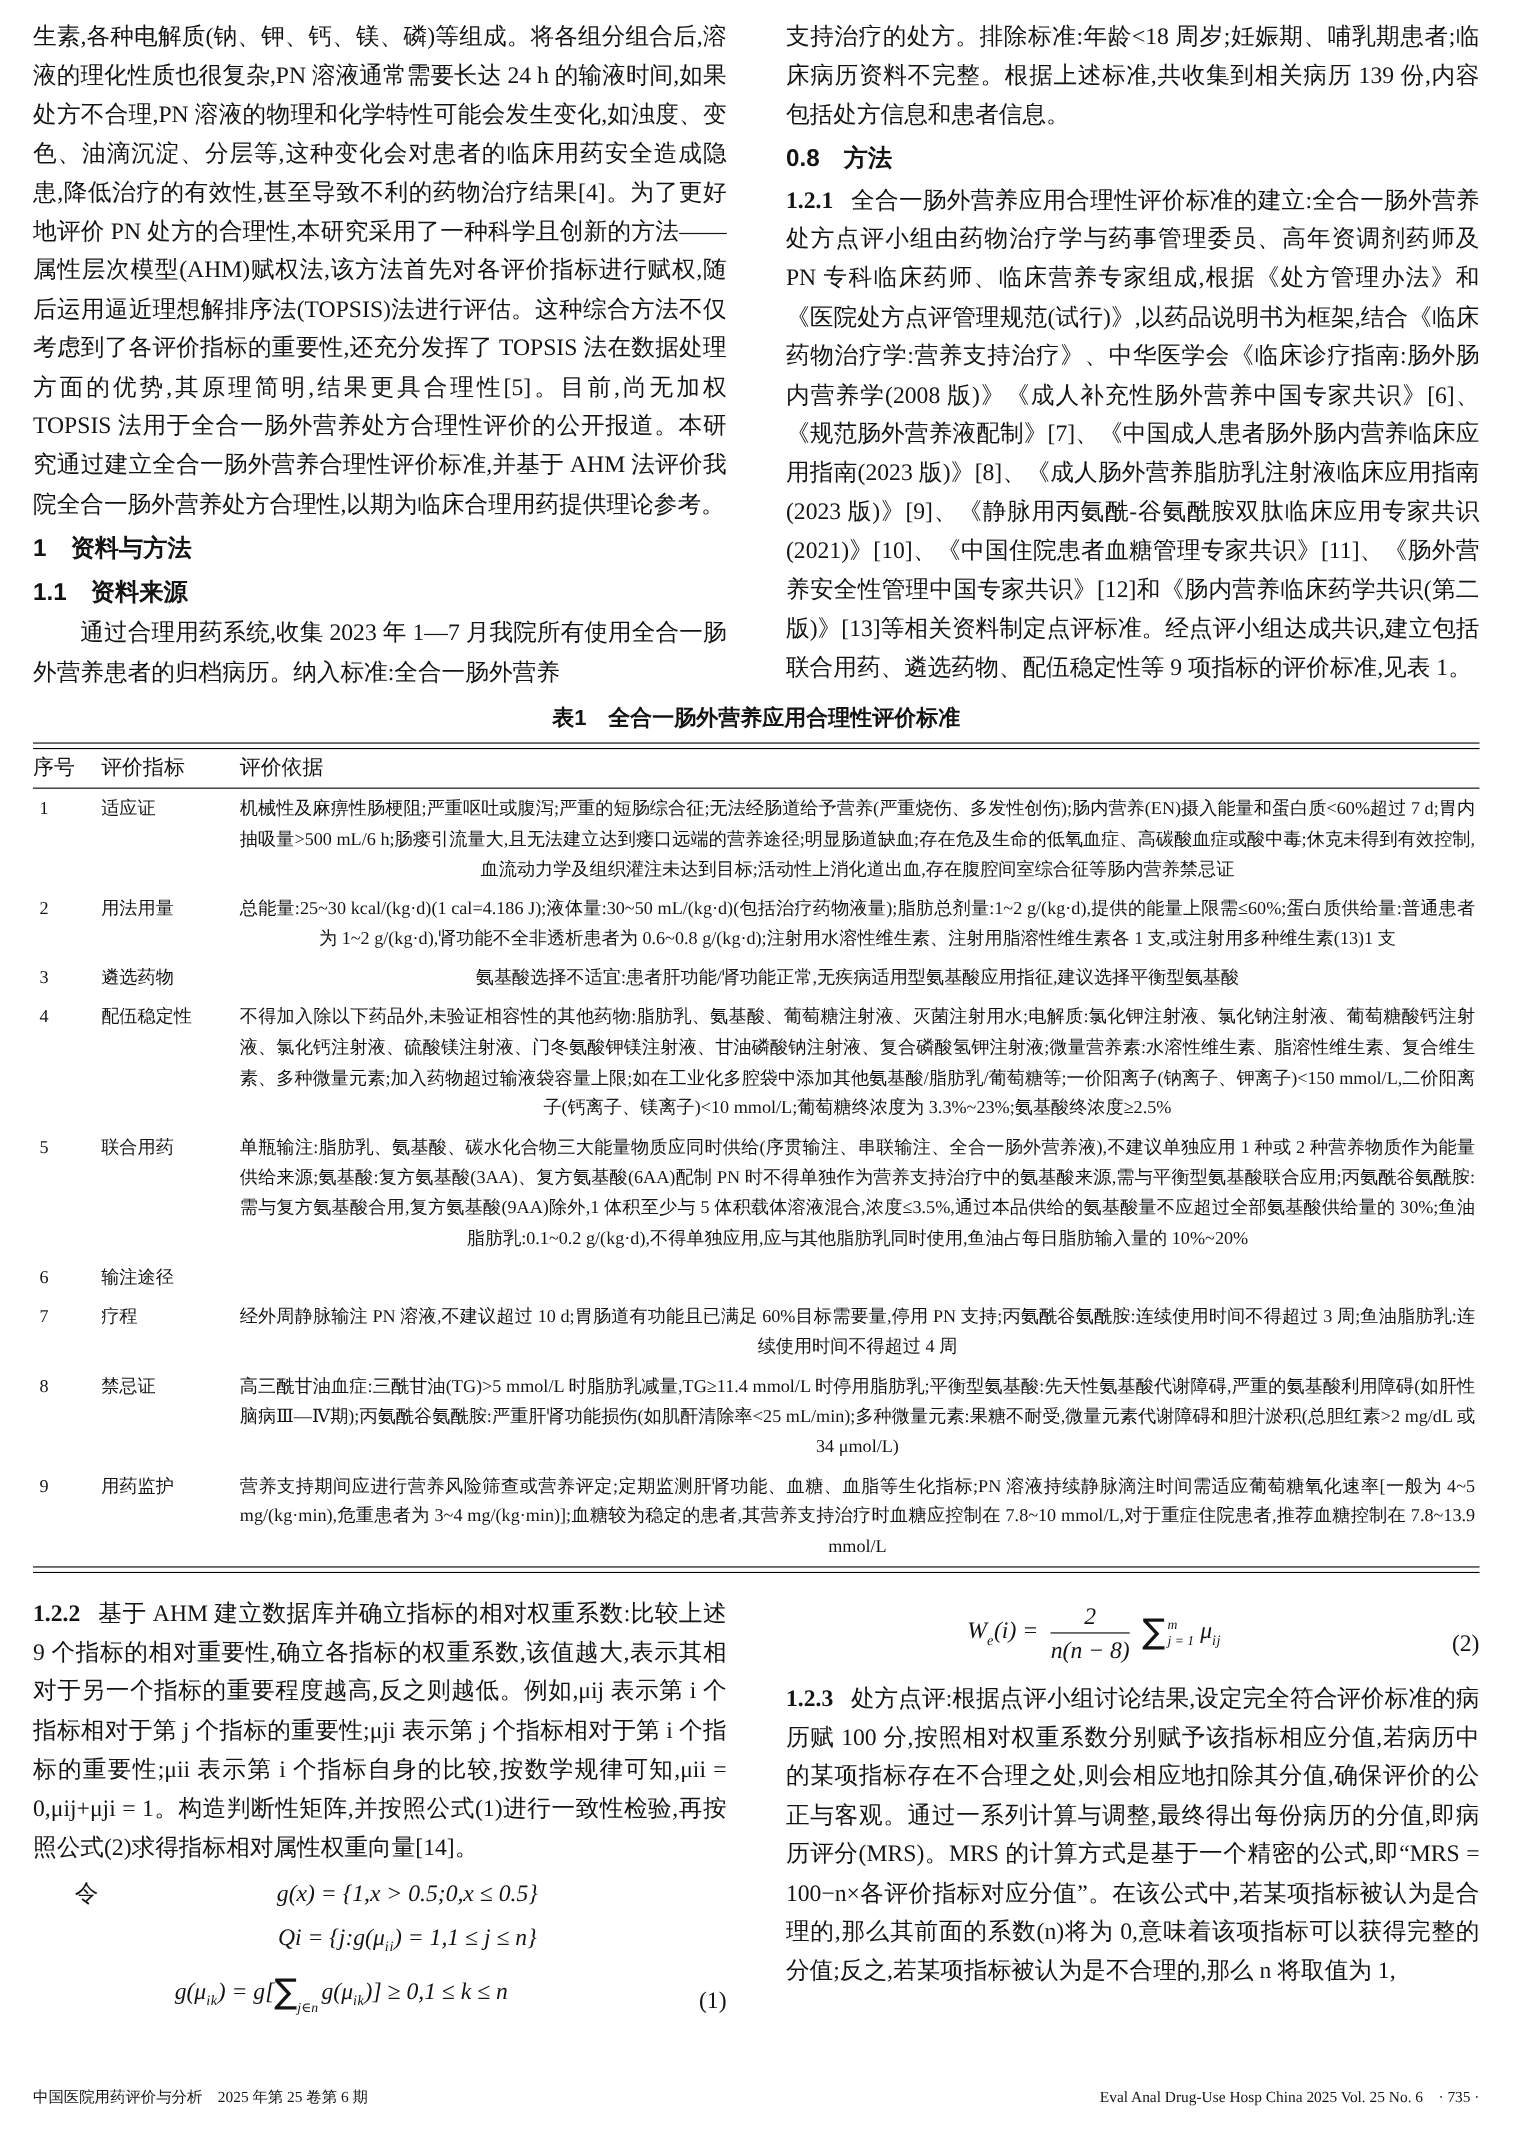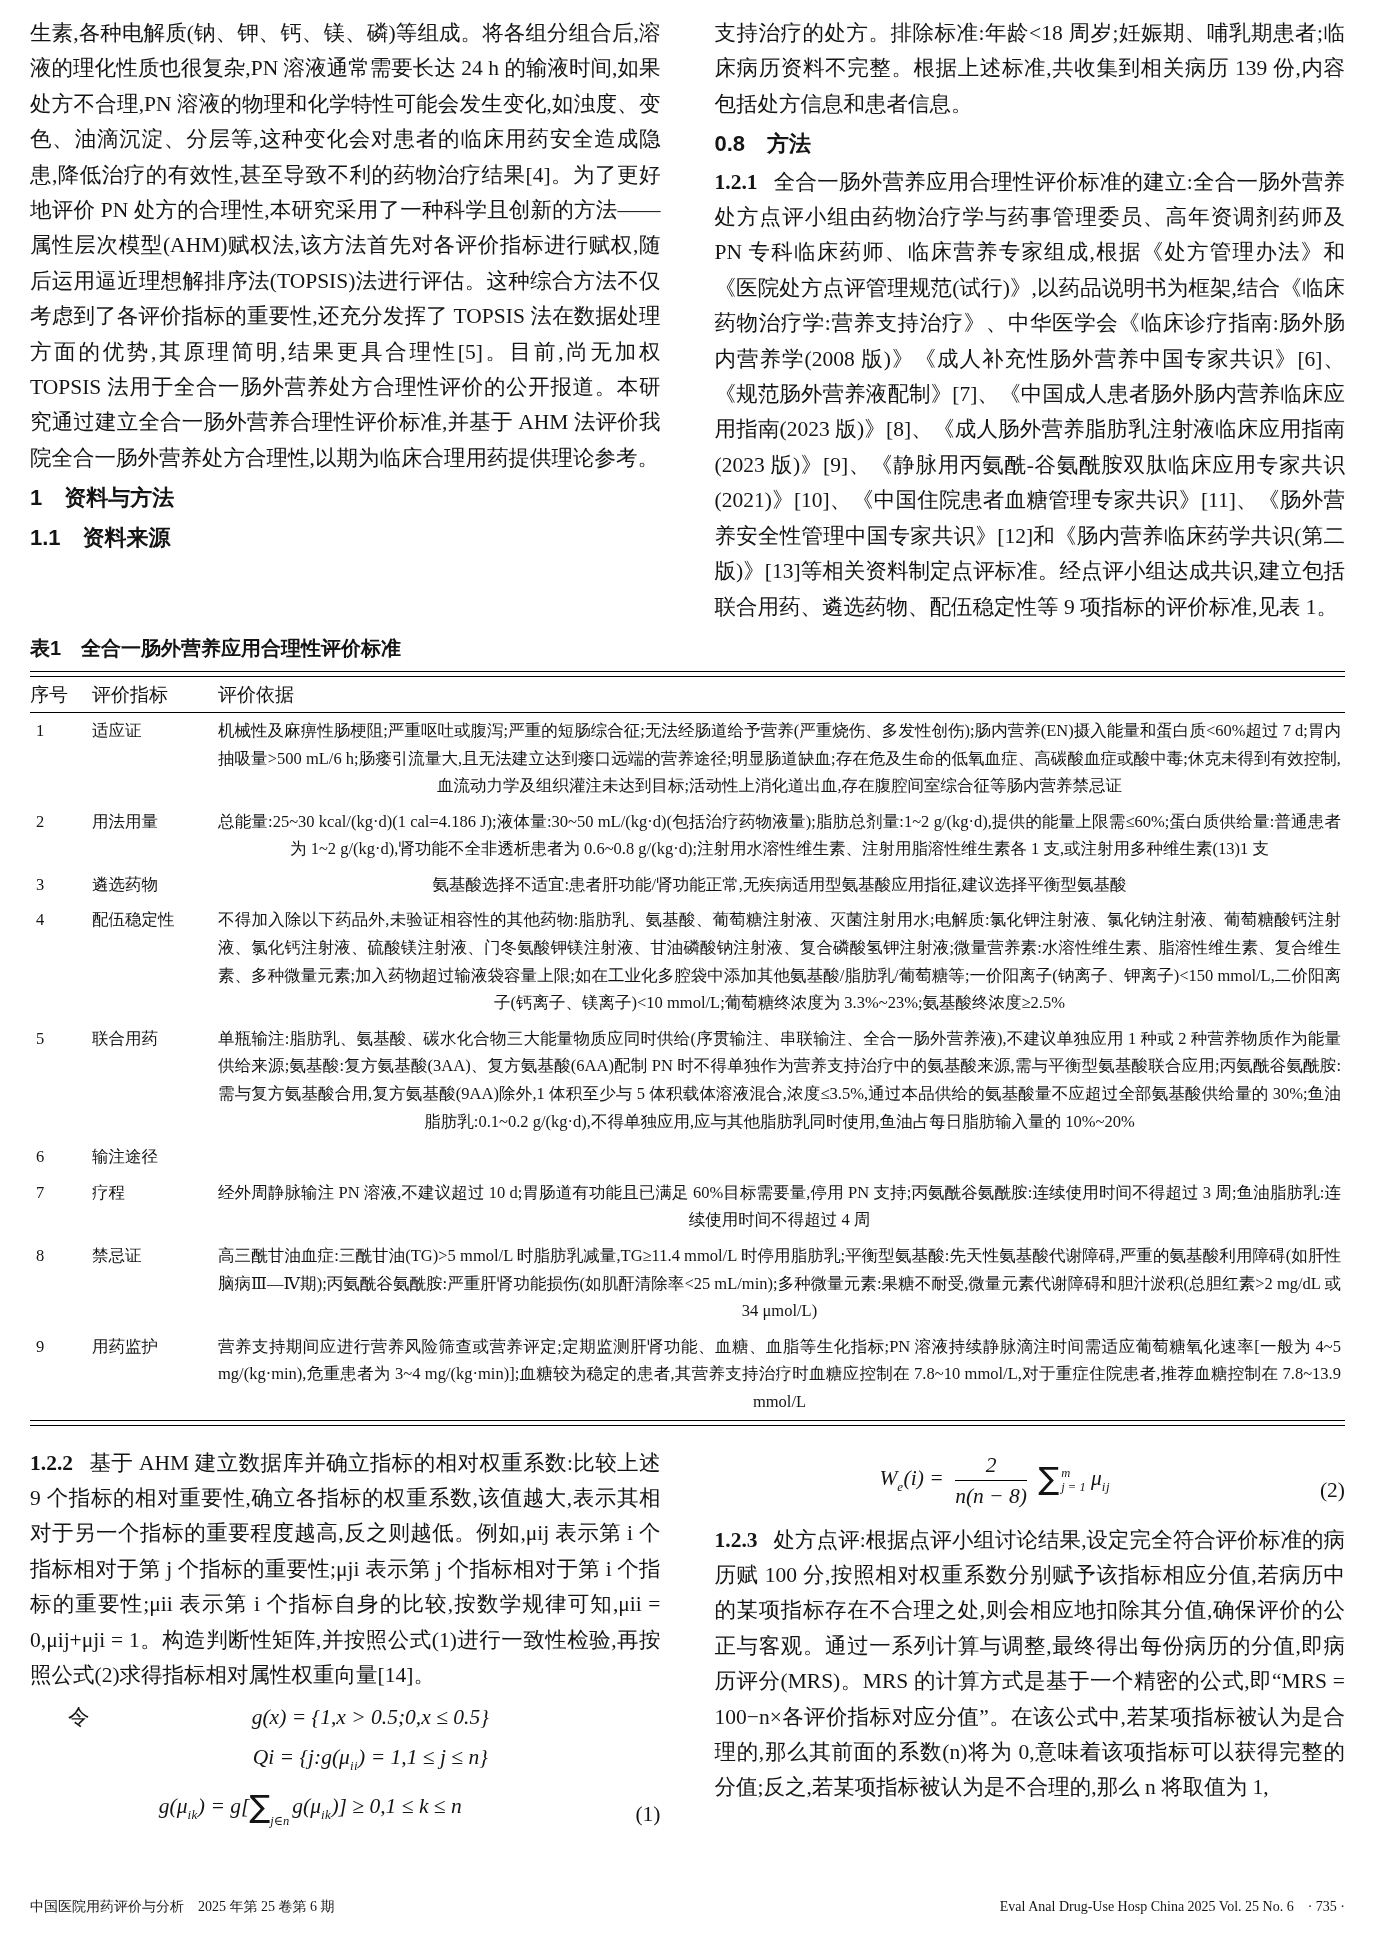--- a/index.html
+++ b/index.html
@@ -18,21 +18,21 @@
   .sec-h {
     font-family:"Liberation Sans","DejaVu Sans",sans-serif;
     font-weight:bold; font-size:22px; margin:4px 0 3px 0; text-align:left;
   }
   .indent { text-indent:2em; }
   .b-num { font-weight:bold; padding-right:16px; }
 
   
   .tbl { margin-top:10px; }
   .tbl-title {
-    font-weight:bold; font-size:20px;
+    text-align:center; font-weight:bold; font-size:20px;
     font-family:"Liberation Sans","DejaVu Sans",sans-serif;
     margin:10px 0 9px 0;
   }
   .rule-double { height:4px; border-top:1.6px solid #000; border-bottom:1.2px solid #000; }
   .tbl-head {
     display:grid; grid-template-columns:62px 126px 1fr;
     font-size:19px; line-height:24px; padding:6px 0 5px 0;
     border-bottom:1.2px solid #000;
   }
   .tbl-head .c3 { }
@@ -72,20 +72,21 @@
 </head>
 <body>
 
 <div class="page">
 
   <div class="cols">
     <div class="col">
       <p>生素,各种电解质(钠、钾、钙、镁、磷)等组成。将各组分组合后,溶液的理化性质也很复杂,PN 溶液通常需要长达 24 h 的输液时间,如果处方不合理,PN 溶液的物理和化学特性可能会发生变化,如浊度、变色、油滴沉淀、分层等,这种变化会对患者的临床用药安全造成隐患,降低治疗的有效性,甚至导致不利的药物治疗结果[4]。为了更好地评价 PN 处方的合理性,本研究采用了一种科学且创新的方法——属性层次模型(AHM)赋权法,该方法首先对各评价指标进行赋权,随后运用逼近理想解排序法(TOPSIS)法进行评估。这种综合方法不仅考虑到了各评价指标的重要性,还充分发挥了 TOPSIS 法在数据处理方面的优势,其原理简明,结果更具合理性[5]。目前,尚无加权 TOPSIS 法用于全合一肠外营养处方合理性评价的公开报道。本研究通过建立全合一肠外营养合理性评价标准,并基于 AHM 法评价我院全合一肠外营养处方合理性,以期为临床合理用药提供理论参考。</p>
       <div class="sec-h">1　资料与方法</div>
       <div class="sec-h">1.1　资料来源</div>
+      <p class="indent">通过合理用药系统,收集 2023 年 1—7 月我院所有使用全合一肠外营养患者的归档病历。纳入标准:全合一肠外营养</p>
     </div>
     <div class="col">
       <p>支持治疗的处方。排除标准:年龄&lt;18 周岁;妊娠期、哺乳期患者;临床病历资料不完整。根据上述标准,共收集到相关病历 139 份,内容包括处方信息和患者信息。</p>
       <div class="sec-h">0.8　方法</div>
       <p><span class="b-num">1.2.1</span><span>全合一肠外营养应用合理性评价标准的建立:全合一肠外营养处方点评小组由药物治疗学与药事管理委员、高年资调剂药师及 PN 专科临床药师、临床营养专家组成,根据《处方管理办法》和《医院处方点评管理规范(试行)》,以药品说明书为框架,结合《临床药物治疗学:营养支持治疗》、中华医学会《临床诊疗指南:肠外肠内营养学(2008 版)》《成人补充性肠外营养中国专家共识》[6]、《规范肠外营养液配制》[7]、《中国成人患者肠外肠内营养临床应用指南(2023 版)》[8]、《成人肠外营养脂肪乳注射液临床应用指南(2023 版)》[9]、《静脉用丙氨酰-谷氨酰胺双肽临床应用专家共识(2021)》[10]、《中国住院患者血糖管理专家共识》[11]、《肠外营养安全性管理中国专家共识》[12]和《肠内营养临床药学共识(第二版)》[13]等相关资料制定点评标准。经点评小组达成共识,建立包括联合用药、遴选药物、配伍稳定性等 9 项指标的评价标准,见表 1。</span></p>
     </div>
   </div>
 
   <div class="tbl">
     <div class="tbl-title">表1　全合一肠外营养应用合理性评价标准</div>

